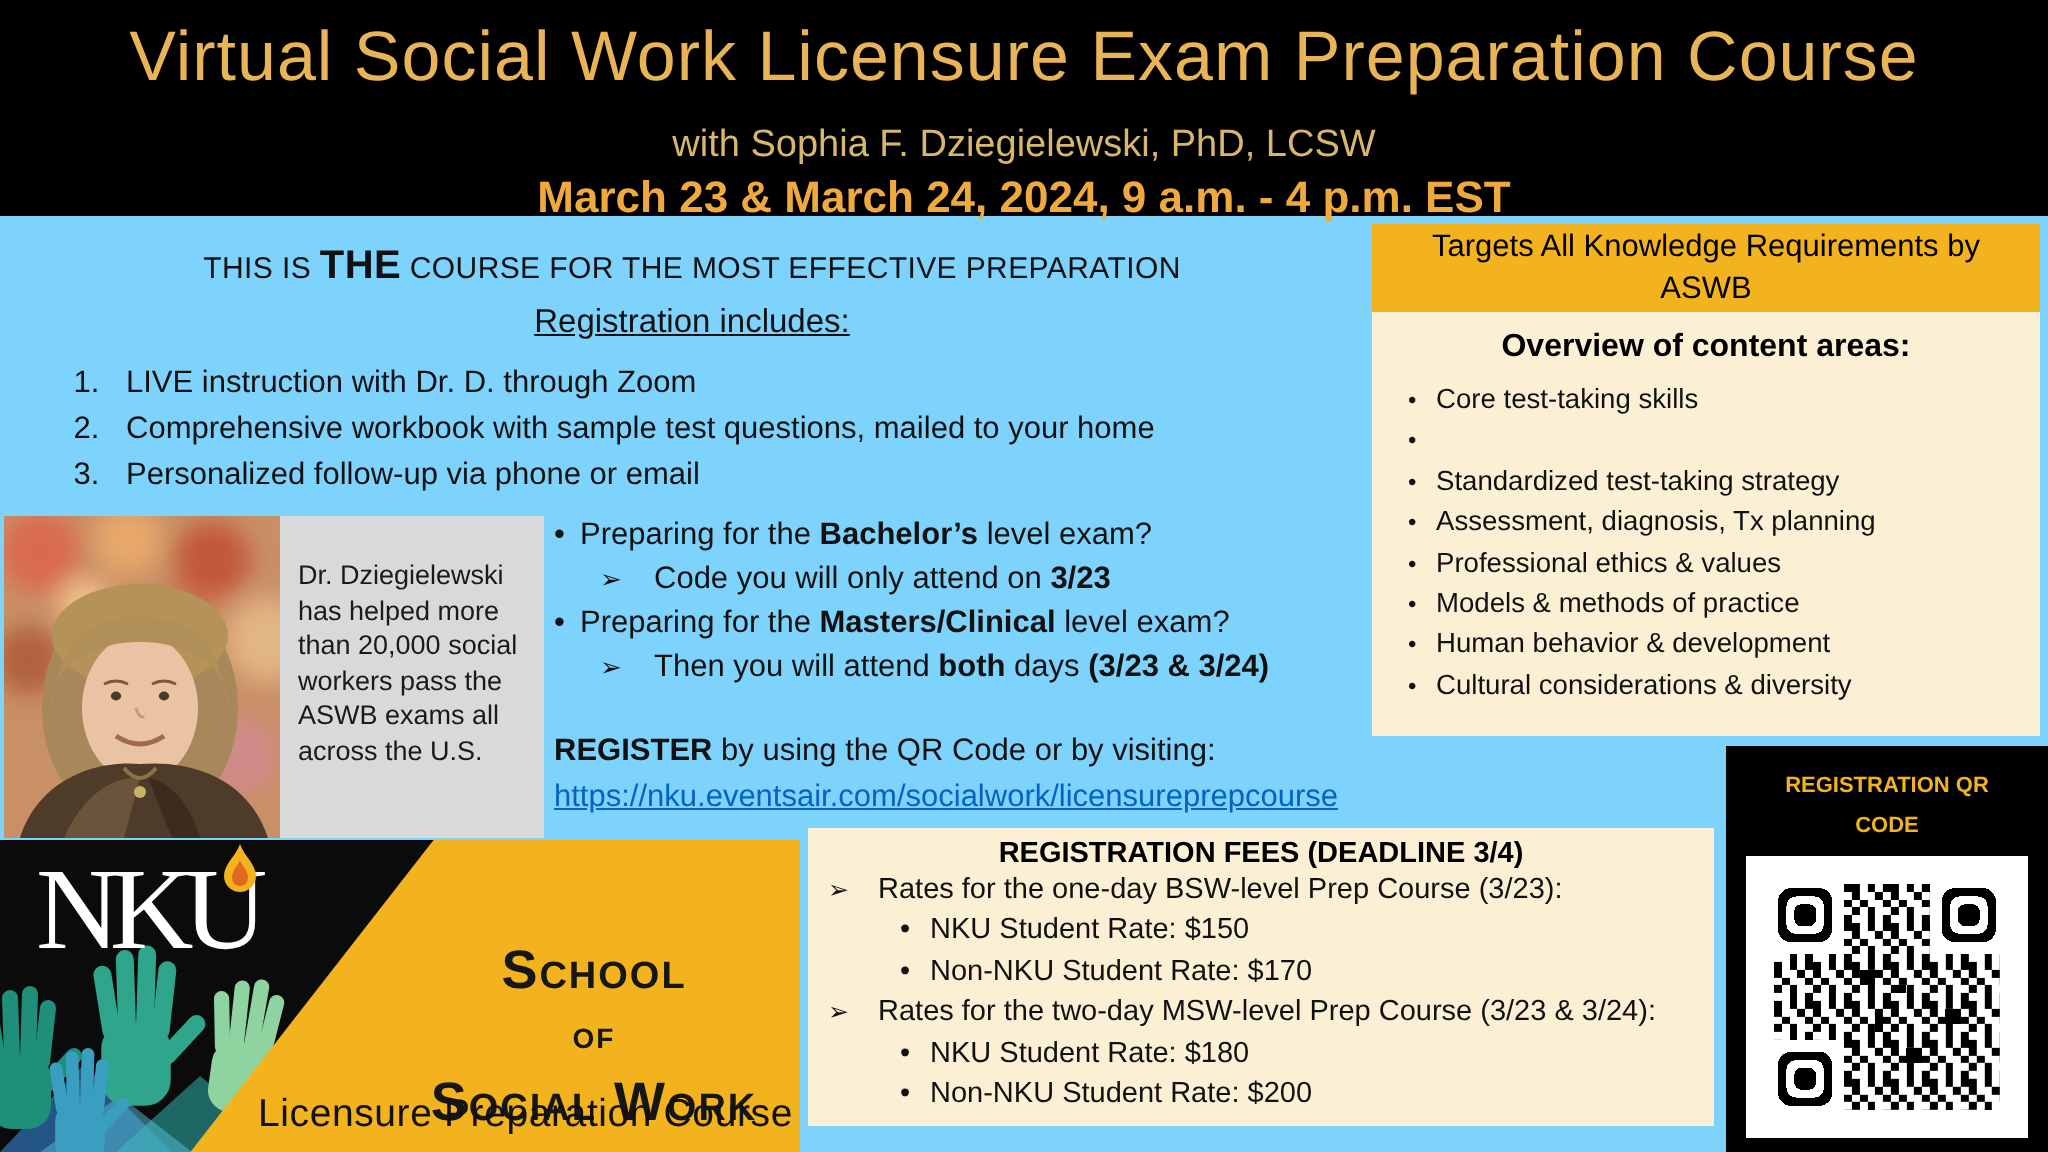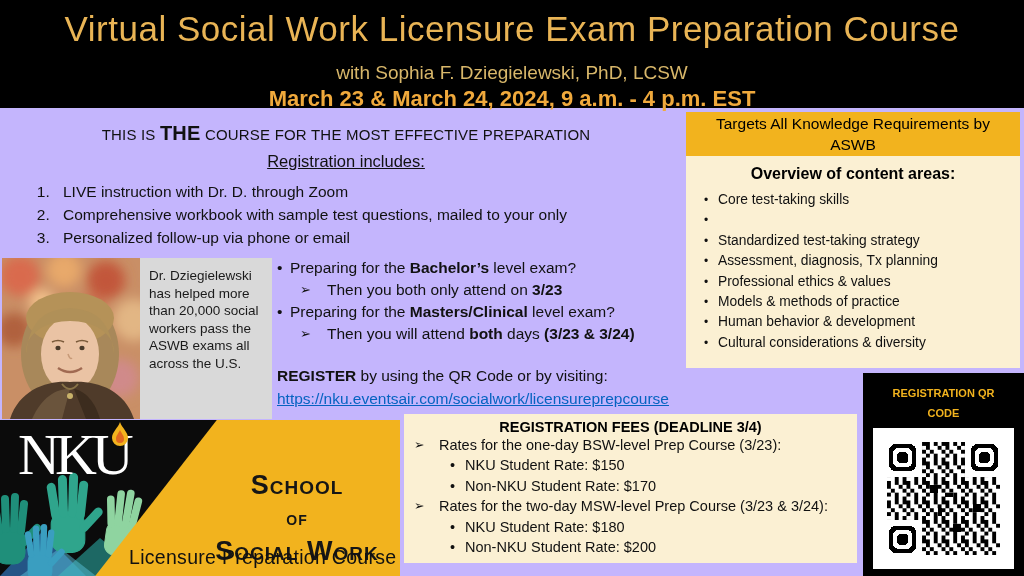--- a/index.html
+++ b/index.html
@@ -1,17 +1,17 @@
 <!DOCTYPE html>
 <html><head>
 <meta charset="utf-8">
 <style>
   * { margin:0; padding:0; box-sizing:border-box; }
   html,body { width:1024px; height:576px; background:#fff; font-family:"Liberation Sans", sans-serif; }
-  #page { position:relative; width:1024px; height:576px; background:#c4b5fd; overflow:hidden; }
+  #page { position:relative; width:1024px; height:576px; background:#7dd3fc; overflow:hidden; }
 
   
   .banner { position:absolute; left:0; top:0; width:1024px; height:108px; background:#000; text-align:center; }
   .banner-title { padding-top:9px; font-size:35px; line-height:40px; color:#e9b455; letter-spacing:0.5px; font-weight:400; }
   .banner-sub { margin-top:13px; font-size:19px; line-height:21px; color:#d8b76a; }
   .banner-dates { margin-top:3px; font-size:22px; line-height:25px; color:#f0a93c; font-weight:700; }
 
   
   .intro { position:absolute; left:8px; top:122px; width:676px; }
   .intro-heading { text-align:center; font-size:15px; color:#111; letter-spacing:0.2px; }
@@ -26,21 +26,21 @@
     font-size:15.5px; line-height:21px; color:#000; padding:0 14px; }
   .aswb-body { position:absolute; left:686px; top:156px; width:334px; height:212px; background:#fbf0d3; }
   .overview-title { text-align:center; font-weight:700; font-size:16px; color:#000; margin-top:9px; }
   .aswb-list { margin-top:7px; }
   .aswb-item { display:flex; font-size:13.8px; line-height:20.4px; color:#111; }
   .aswb-item .mk { width:14px; margin-left:18px; flex:none; font-size:12px; }
 
   
   .bio-card { position:absolute; left:2px; top:258px; width:270px; height:161px; background:#d9d9d9; }
   .bio-photo { position:absolute; left:0; top:0; width:138px; height:161px; }
-  .bio-caption { position:absolute; left:138px; top:0; width:132px; height:161px; padding:9px 4px 0 9px;
+  .bio-caption { position:absolute; left:138px; top:12px; width:132px; height:161px; padding:9px 4px 0 9px;
     font-size:13.5px; line-height:17.6px; color:#1a1a1a; }
 
   
   .exam-paths { position:absolute; left:277px; top:257px; width:414px; }
   .q-row { display:flex; font-size:15.5px; line-height:22px; color:#111; }
   .q-row .mk { width:13px; flex:none; }
   .a-row { display:flex; font-size:15.5px; line-height:22px; color:#111; margin-left:23px; }
   .a-row .mk { width:27px; flex:none; font-size:13px; }
   .b { font-weight:700; }
 
@@ -88,21 +88,21 @@
     <div class="banner-title">Virtual Social Work Licensure Exam Preparation Course</div>
     <div class="banner-sub">with Sophia F. Dziegielewski, PhD, LCSW</div>
     <div class="banner-dates">March 23 &amp; March 24, 2024, 9 a.m. - 4 p.m. EST</div>
   </div>
 
   <div class="intro">
     <div class="intro-heading"><span>THIS IS </span><span class="the">THE</span><span> COURSE FOR THE MOST EFFECTIVE PREPARATION</span></div>
     <div class="intro-sub">Registration includes:</div>
     <ol class="intro-list">
       <li>LIVE instruction with Dr. D. through Zoom</li>
-      <li>Comprehensive workbook with sample test questions, mailed to your only</li>
+      <li>Comprehensive workbook with sample test questions, mailed to your home</li>
       <li>Personalized follow-up via phone or email</li>
     </ol>
   </div>
 
   <div class="aswb-header">Targets All Knowledge Requirements by ASWB</div>
 
   <div class="aswb-body">
     <div class="overview-title">Overview of content areas:</div>
     <div class="aswb-list">
       <div class="aswb-item">
@@ -177,21 +177,21 @@
     <div class="bio-caption">Dr. Dziegielewski has helped more than 20,000 social workers pass the ASWB exams all across the U.S.</div>
   </div>
 
   <div class="exam-paths">
     <div class="q-row">
         <span class="mk">•</span>
         <span><span>Preparing for the </span><span class="b">Bachelor’s</span><span> level exam?</span></span>
       </div>
     <div class="a-row">
         <span class="mk">➢</span>
-        <span><span>Then you both only attend on </span><span class="b">3/23</span></span>
+        <span><span>Code you will only attend on </span><span class="b">3/23</span></span>
       </div>
     <div class="q-row">
         <span class="mk">•</span>
         <span><span>Preparing for the </span><span class="b">Masters/Clinical</span><span> level exam?</span></span>
       </div>
     <div class="a-row">
         <span class="mk">➢</span>
         <span><span>Then you will attend </span><span class="b">both</span><span> days </span><span class="b">(3/23 &amp; 3/24)</span></span>
       </div>
   </div>

